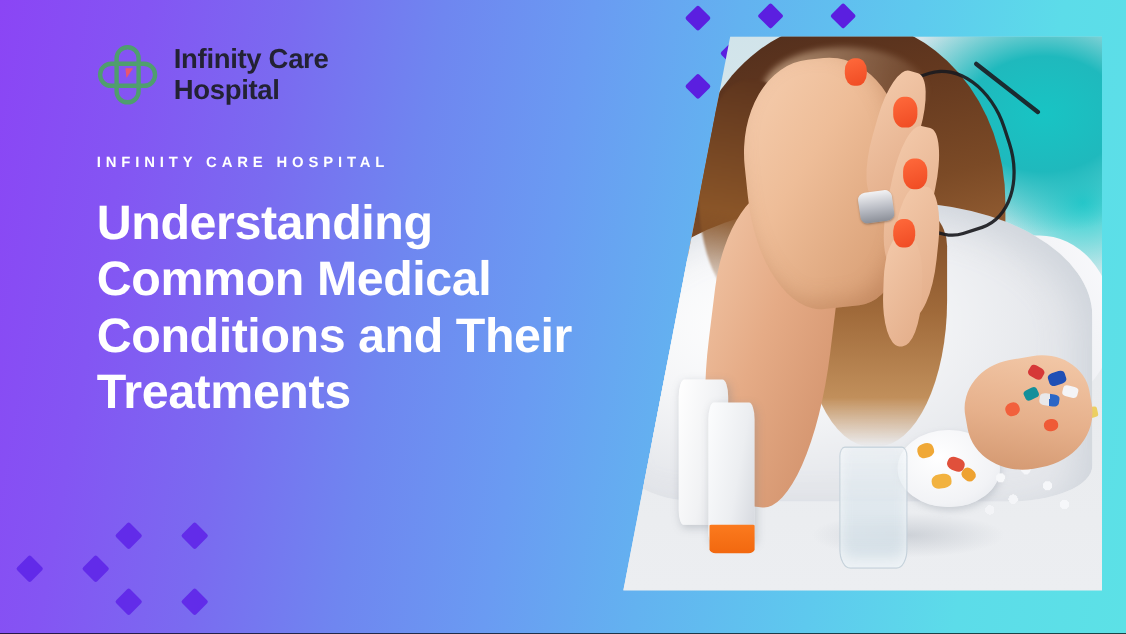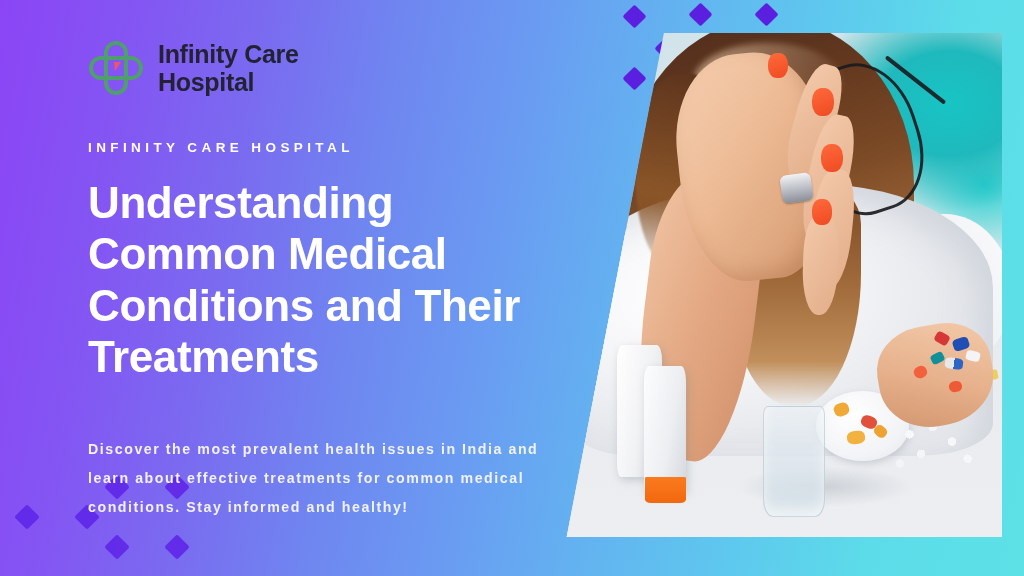--- a/index.html
+++ b/index.html
@@ -393,17 +393,16 @@
         </svg>
       </div>
       <div class="logo-text">Infinity Care
 Hospital</div>
     </div>
 
     <div class="eyebrow">INFINITY CARE HOSPITAL</div>
 
     <h1 class="headline">Understanding Common Medical Conditions and Their Treatments</h1>
 
-    <p class="body-copy">Discover the most prevalent health issues in India and learn about effective treatments for common medical conditions. Stay informed and healthy!</p>
 
   </div>
 
 </div>
 
 </body></html>

